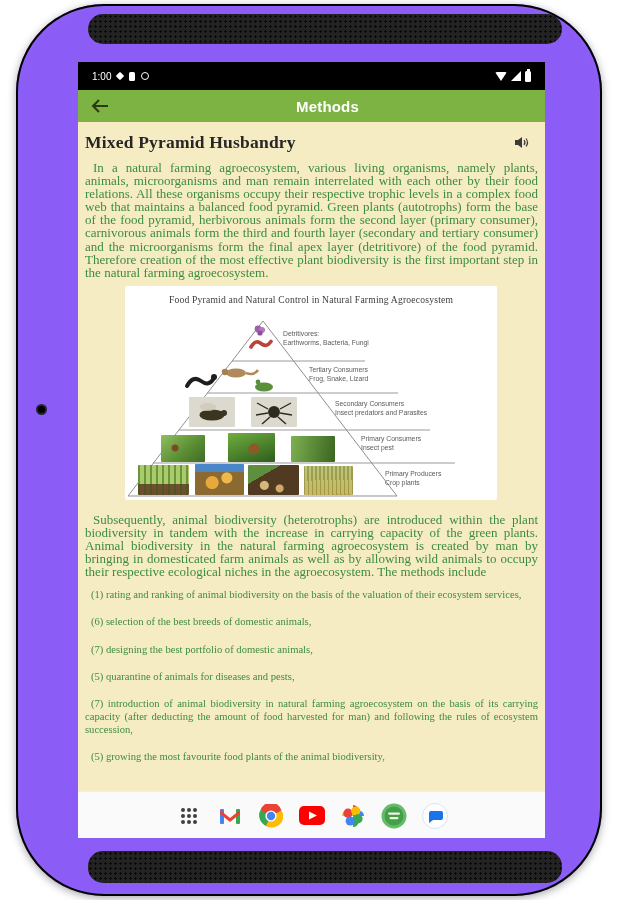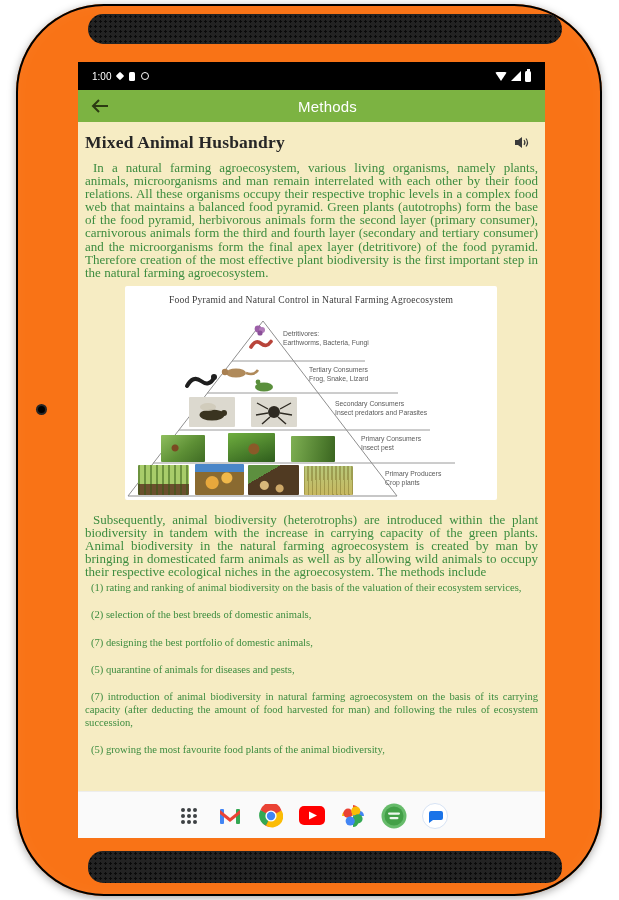--- a/index.html
+++ b/index.html
@@ -1,21 +1,21 @@
 <!DOCTYPE html>
 <html><head>
 <meta charset="utf-8">
 <style>
   html,body{margin:0;padding:0;background:#fff;}
   body{width:619px;height:900px;position:relative;overflow:hidden;
        font-family:"Liberation Sans",sans-serif;}
 
   
   .tablet{position:absolute;left:16px;top:4px;width:586px;height:892px;
-    background:#f97316;border-radius:88px;
+    background:#8b5cf6;border-radius:88px;
     box-shadow:inset 0 0 0 2px #000, inset 0 0 18px rgba(255,255,255,.05), 0 2px 8px rgba(0,0,0,.35);}
   .grille{position:absolute;left:72px;width:474px;height:30px;border-radius:15px;
     background-color:#232323;
     background-image:radial-gradient(#0a0a0a 1px, transparent 1.3px);
     background-size:5px 5px;}
   .grille.top{top:10px;}
   .grille.bottom{bottom:13px;height:32px;}
   .camera-dot{position:absolute;left:22px;top:402px;width:7px;height:7px;border-radius:50%;
     background:#000;box-shadow:0 0 0 2px #262626;}
 
@@ -35,31 +35,31 @@
   .sb-wifi{width:0;height:0;border-left:6px solid transparent;border-right:6px solid transparent;
     border-top:9px solid #fff;border-radius:2px;}
   .sb-cell{width:0;height:0;border-left:10px solid transparent;border-bottom:10px solid #fff;}
   .sb-batt{width:6px;height:11px;background:#fff;border-radius:1.5px;position:relative;}
   .sb-batt:before{content:"";position:absolute;top:-2px;left:1.5px;width:3px;height:2px;background:#fff;}
 
   
   .appbar{height:32px;background:#7CB342;display:flex;align-items:center;position:relative;}
   .back-btn{width:44px;height:32px;display:flex;align-items:center;justify-content:center;cursor:pointer;}
   .appbar-title{position:absolute;left:0;right:0;text-align:center;color:#fff;
-    font-size:15px;font-weight:400;letter-spacing:.2px;padding-left:32px;}
+    font-size:15px;font-weight:700;letter-spacing:.2px;padding-left:32px;}
 
   
   .content{height:669px;padding:0 7px;box-sizing:border-box;overflow:hidden;position:relative;
     font-family:"Liberation Serif",serif;}
   .article-head{display:flex;align-items:flex-start;justify-content:space-between;padding-top:10px;}
   .article-title{font-size:17.5px;font-weight:600;color:#262626;letter-spacing:.2px;}
   .speaker-btn{margin:3px 8px 0 0;cursor:pointer;}
   .para{margin:8px 0 0;font-size:13px;line-height:13.1px;color:#3C8C3F;
     text-align:justify;text-indent:8px;}
-  .methods-list{list-style:none;margin:3px 0 0;padding:0;}
+  .methods-list{list-style:none;margin:10px 0 0;padding:0;}
   .methods-list li{font-size:10.6px;line-height:13.1px;color:#3C8C3F;text-align:justify;
     text-indent:6px;margin-bottom:14px;}
 
   
   .panel{position:relative;margin:7px 0 0 40px;width:372px;height:214px;background:#fff;
     border-radius:2px;}
   .panel-title{padding-top:8px;text-align:center;font-size:9.6px;color:#3a3a3a;
     font-family:"Liberation Serif",serif;letter-spacing:.2px;}
   .pyr-svg{position:absolute;left:0;top:0;}
   .pyr-label{position:absolute;width:110px;font-family:"Liberation Sans",sans-serif;
@@ -117,21 +117,21 @@
       <div class="appbar-title">Methods</div>
       <div class="back-btn">
         <svg width="18" height="14" viewBox="0 0 18 14">
           <path d="M8 1 L2 7 L8 13 M2 7 H17" stroke="#2c3a12" stroke-width="2" fill="none"></path>
         </svg>
       </div>
     </div>
 
     <div class="content">
       <div class="article-head">
-        <div class="article-title">Mixed Animal Husbandry</div>
+        <div class="article-title">Mixed Pyramid Husbandry</div>
         <div class="speaker-btn">
           <svg width="16" height="13" viewBox="0 0 16 13">
             <polygon points="1,4 4,4 8,1 8,12 4,9 1,9" fill="#3a3a3a"></polygon>
             <path d="M10 4 q2 2.5 0 5 M12 2.5 q3 4 0 8" stroke="#3a3a3a" stroke-width="1.2" fill="none"></path>
           </svg>
         </div>
       </div>
 
       <p class="para">In a natural farming agroecosystem, various living organisms, namely plants, animals, microorganisms and man remain interrelated with each other by their food relations. All these organisms occupy their respective trophic levels in a complex food web that maintains a balanced food pyramid. Green plants (autotrophs) form the base of the food pyramid, herbivorous animals form the second layer (primary consumer), carnivorous animals form the third and fourth layer (secondary and tertiary consumer) and the microorganisms form the final apex layer (detritivore) of the food pyramid. Therefore creation of the most effective plant biodiversity is the first important step in the natural farming agroecosystem.</p>
 
@@ -211,21 +211,21 @@
         <div class="photo ph-corn" style="left:13px;top:179px;width:51px;height:30px;"></div>
         <div class="photo ph-turmeric" style="left:70px;top:178px;width:49px;height:31px;"></div>
         <div class="photo ph-potato" style="left:123px;top:179px;width:51px;height:30px;"></div>
         <div class="photo ph-paddy" style="left:179px;top:180px;width:49px;height:29px;"></div>
       </div>
 
       <p class="para" style="margin-top:13px;">Subsequently, animal biodiversity (heterotrophs) are introduced within the plant biodiversity in tandem with the increase in carrying capacity of the green plants. Animal biodiversity in the natural farming agroecosystem is created by man by bringing in domesticated farm animals as well as by allowing wild animals to occupy their respective ecological niches in the agroecosystem. The methods include</p>
 
       <ul class="methods-list">
         <li>(1) rating and ranking of animal biodiversity on the basis of the valuation of their ecosystem services,</li>
-        <li>(2) selection of the best breeds of domestic animals,</li>
+        <li>(6) selection of the best breeds of domestic animals,</li>
         <li>(7) designing the best portfolio of domestic animals,</li>
         <li>(5) quarantine of animals for diseases and pests,</li>
         <li>(7) introduction of animal biodiversity in natural farming agroecosystem on the basis of its carrying capacity (after deducting the amount of food harvested for man) and following the rules of ecosystem succession,</li>
         <li>(5) growing the most favourite food plants of the animal biodiversity,</li>
       </ul>
     </div>
 
     <div class="dock">
       <div class="dock-ic">
         <svg width="20" height="20" viewBox="0 0 20 20">

